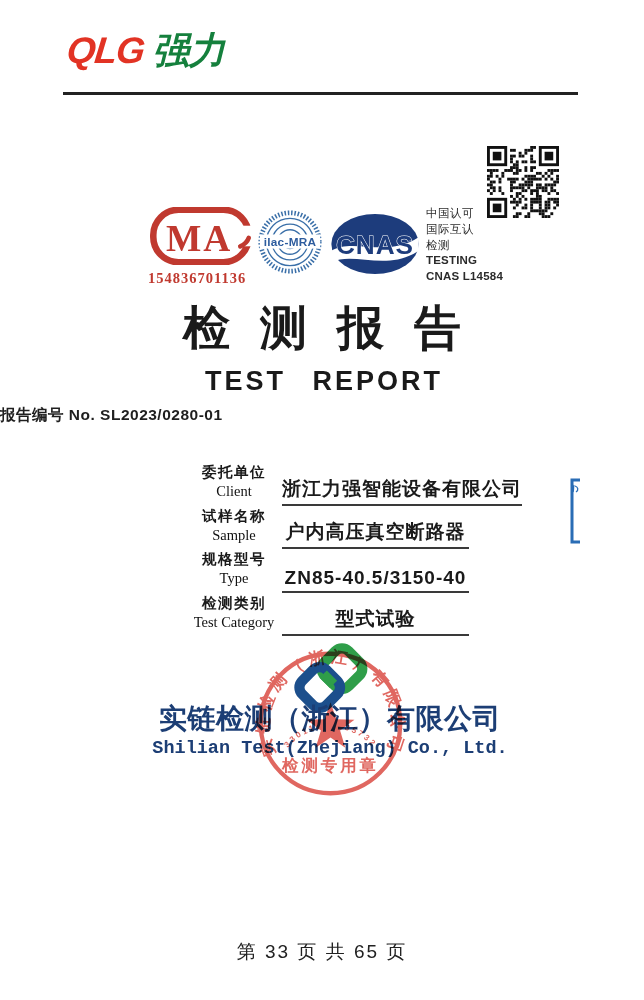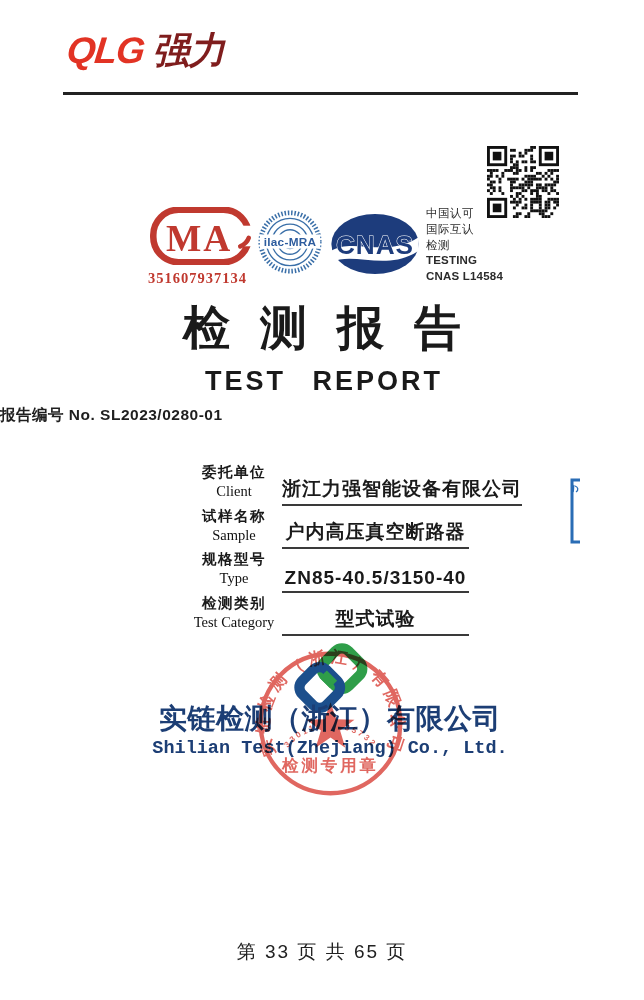--- a/index.html
+++ b/index.html
@@ -4,21 +4,21 @@
 <style>
   * { margin:0; padding:0; box-sizing:border-box; }
   html,body { background:#fff; }
   body { font-family:"Liberation Sans","DejaVu Sans",sans-serif; color:#1a1a1a; }
   .page { position:relative; width:644px; height:1000px; background:#ffffff; overflow:hidden; margin:0 auto; }
 
   
   .logo { position:absolute; left:67px; top:26px; font-style:italic; font-weight:800;
           font-size:37px; letter-spacing:-1px; white-space:nowrap; }
   .logo-latin { color:#e23324; transform:skewX(-6deg); display:inline-block; }
-  .logo-cn { color:#7f1d1d; margin-left:8px; }
+  .logo-cn { color:#15803d; margin-left:8px; }
   .rule { position:absolute; left:63px; top:92px; width:515px; height:2.5px; background:#222; }
 
   
   .qr { position:absolute; left:487px; top:146px; width:72px; height:72px; }
 
   
   .cma { position:absolute; left:148px; top:207px; width:112px; text-align:left; }
   .cma-num { color:#c0392f; font-family:"Liberation Serif","DejaVu Serif",serif;
              font-size:14.5px; font-weight:700; letter-spacing:1px; margin-top:1px; white-space:nowrap; }
   .ilac { position:absolute; left:257px; top:209px; width:66px; height:66px; }
@@ -287,21 +287,21 @@
       <rect x="8" y="80" width="12" height="12" fill="#111"></rect>
     </svg>
 
   <div class="cma">
     <svg width="106" height="58" viewBox="0 0 110 62">
       <rect x="4" y="3" width="102" height="56" rx="27" fill="none" stroke="#c0392f" stroke-width="7"></rect>
       <rect x="90" y="20" width="20" height="22" fill="#fff"></rect>
       <path d="M 97,42 q 7,-3 9,-9" fill="none" stroke="#c0392f" stroke-width="5" stroke-linecap="round"></path>
       <text x="53" y="47" text-anchor="middle" font-size="40" font-weight="bold" font-family="Liberation Serif, DejaVu Serif, serif" letter-spacing="2" fill="#c0392f">MA</text>
     </svg>
-    <div class="cma-num">351607937134</div>
+    <div class="cma-num">154836701136</div>
   </div>
 
   <svg class="ilac" viewBox="0 0 70 70">
     <circle cx="35" cy="35" r="31" fill="none" stroke="#3a6fa8" stroke-width="5" stroke-dasharray="1.6 1.9"></circle>
     <g fill="none" stroke="#3a6fa8" stroke-width="1.4">
       <circle cx="35" cy="35" r="7"></circle>
         <circle cx="35" cy="35" r="13"></circle>
       <circle cx="35" cy="35" r="19"></circle>
         <circle cx="35" cy="35" r="25"></circle>
     </g>

